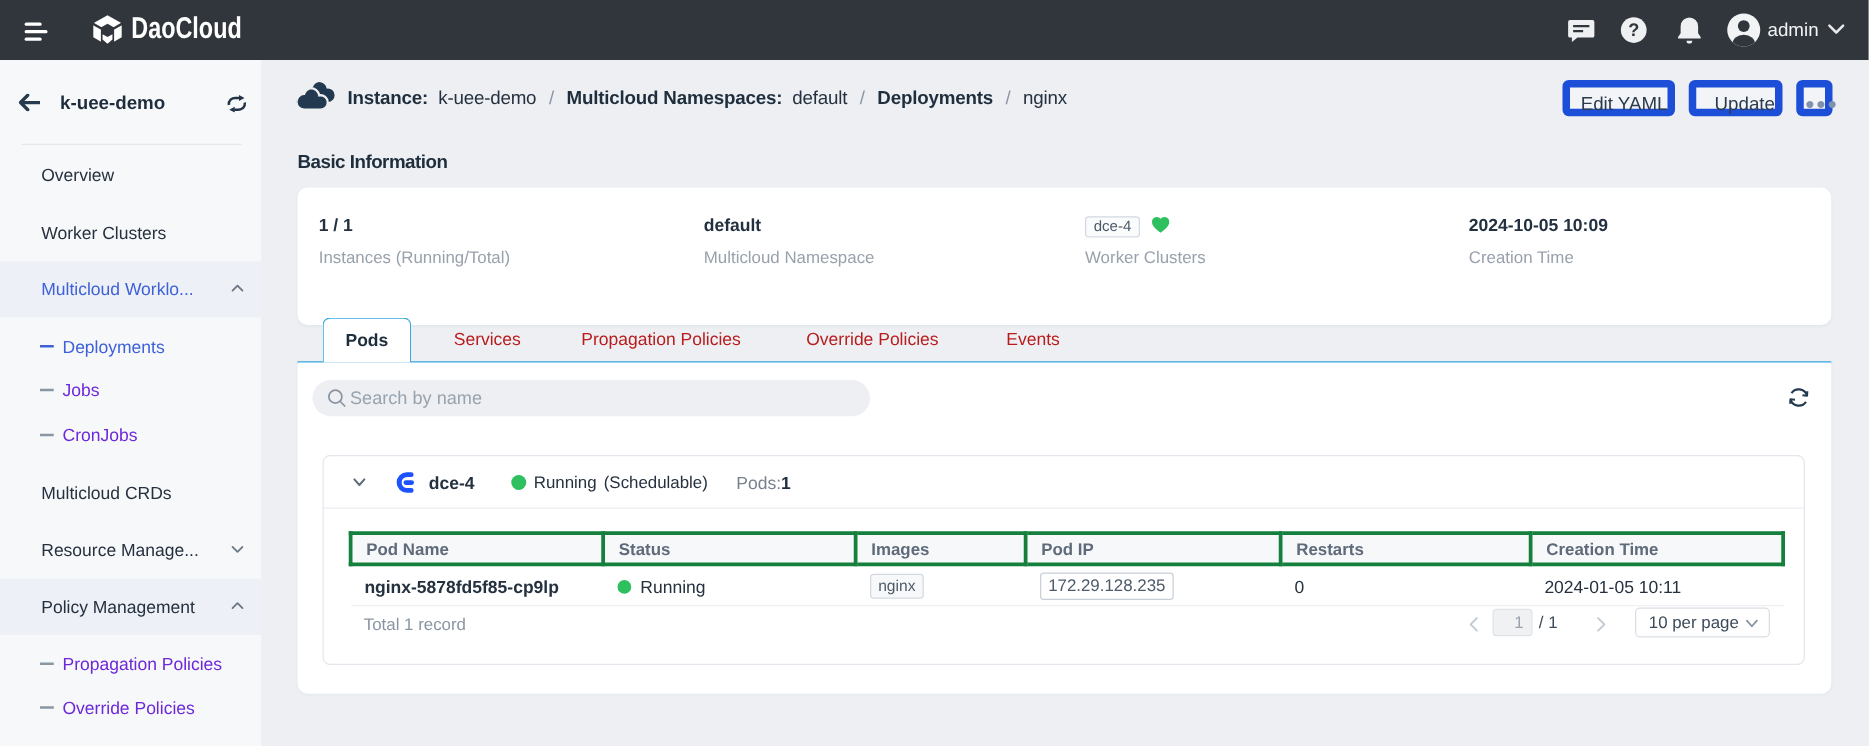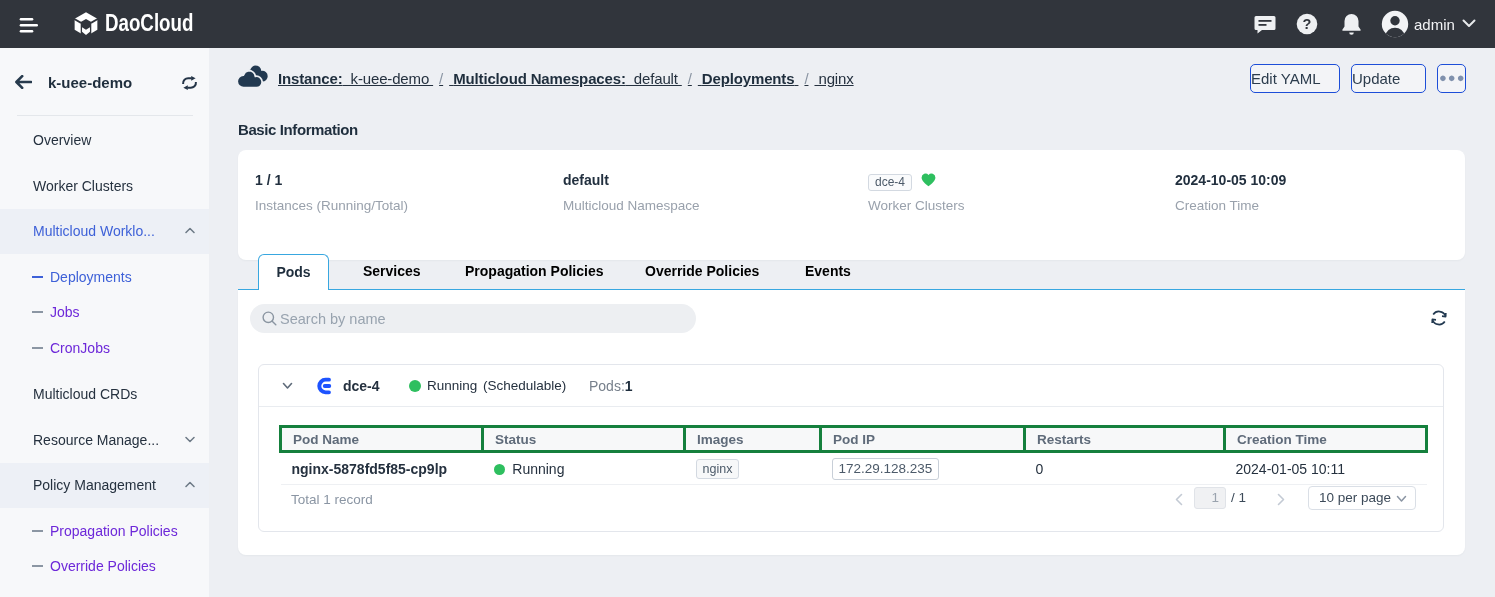--- a/index.html
+++ b/index.html
@@ -20,36 +20,36 @@
   .mi { position:relative; width:209px; height:45px; line-height:45px; padding-left:33px; font-size:14px; color:#25313f; }
   .mi.hl { background:#edf0f6; color:#3e61d8; }
   .si { position:relative; width:209px; height:35px; line-height:35px; padding-left:50px; font-size:14px; color:#6d28d9; }
   .si .dash { position:absolute; left:32px; top:50%; width:11px; height:1.6px; background:#8b96a3; margin-top:-1px; }
   .si.blue { color:#3e61d8; }
   .si.blue .dash { background:#3e61d8; }
   .chev { position:absolute; right:14px; top:50%; margin-top:-4px; }
 
   
   .content { position:absolute; left:209px; top:48px; width:1286px; height:549px; background:#edeff3; }
-  .crumb { position:absolute; top:22px; left:29px; font-size:15px; color:#25313f; letter-spacing:-0.15px;text-decoration:underline; }
+  .crumb { position:absolute; top:22px; left:29px; font-size:15px; color:#25313f; letter-spacing:-0.15px; }
   .crumb b { font-weight:bold; color:#1f2e3d; }
   .crumb .sep { color:#8a94a2; padding:0 6px; }
-  .btn { position:absolute; top:16px; height:29px; border:1px solid #1d4ed8; border-radius:5px; background:rgba(255,255,255,0.35); font-size:15px; color:#2c3c4d; text-align:left; line-height:27px; }
+  .btn { position:absolute; top:16px; height:29px; border:6px solid #1d4ed8; border-radius:5px; background:rgba(255,255,255,0.35); font-size:15px; color:#2c3c4d; text-align:right; line-height:27px; }
   .section-title { position:absolute; left:29px; top:73px; font-size:15px; font-weight:bold; color:#1f2e3d; letter-spacing:-0.4px; }
 
   .card { position:absolute; left:29px; top:102px; width:1227px; height:110px; background:#fff; border-radius:8px; box-shadow:0 1px 2px rgba(30,40,60,0.04); }
   .cv { position:absolute; top:22px; font-size:14px; font-weight:bold; color:#22303f; }
   .cl { position:absolute; top:47.5px; font-size:13.5px; color:#99a1ac; }
   .tag { display:inline-block; border:1px solid #d3d9e1; border-radius:3px; background:#fafbfc; color:#4c5a69; font-size:12px; line-height:15px; padding:0 6px; }
 
   
   .tabs { position:absolute; left:29px; top:206px; width:1227px; height:36px; }
   .tabline { position:absolute; left:0; top:35px; width:1227px; height:1.5px; background:#38a7e0; }
   .tab-active { position:absolute; left:20px; top:0; width:71px; height:36px; background:#fff; border:1.5px solid #38a7e0; border-bottom:none; border-radius:6px 6px 0 0; text-align:center; line-height:34px; font-size:14px; font-weight:bold; color:#1f2e3d; z-index:2; }
-  .tab { position:absolute; top:0; height:36px; line-height:34px; font-size:14px; font-weight:bold; color:#000000; }
+  .tab { position:absolute; top:0; height:36px; line-height:34px; font-size:14px; font-weight:normal; color:#b91c1c; }
 
   .panel { position:absolute; left:29px; top:242px; width:1227px; height:265px; background:#fff; border-radius:0 0 8px 8px; box-shadow:0 1px 2px rgba(30,40,60,0.04); }
   .search { position:absolute; left:12px; top:14px; width:446px; height:29px; background:#edeff2; border-radius:15px; }
   .search .ph { position:absolute; left:30px; top:7px; font-size:14.5px; color:#98a3af; }
 
   
   .sect { position:absolute; left:20px; top:74px; width:1186px; height:168px; border:1px solid #e3e6ec; border-radius:6px; }
   .sect-head { position:absolute; left:0; top:0; width:100%; height:42px; border-bottom:1px solid #e9ecf0; }
   .sh-item { position:absolute; top:0; height:42px; line-height:42px; font-size:14px; color:#25313f; }
   .dot { display:inline-block; width:12px; height:12px; border-radius:50%; background:#2ebf5f; vertical-align:-1px; }

